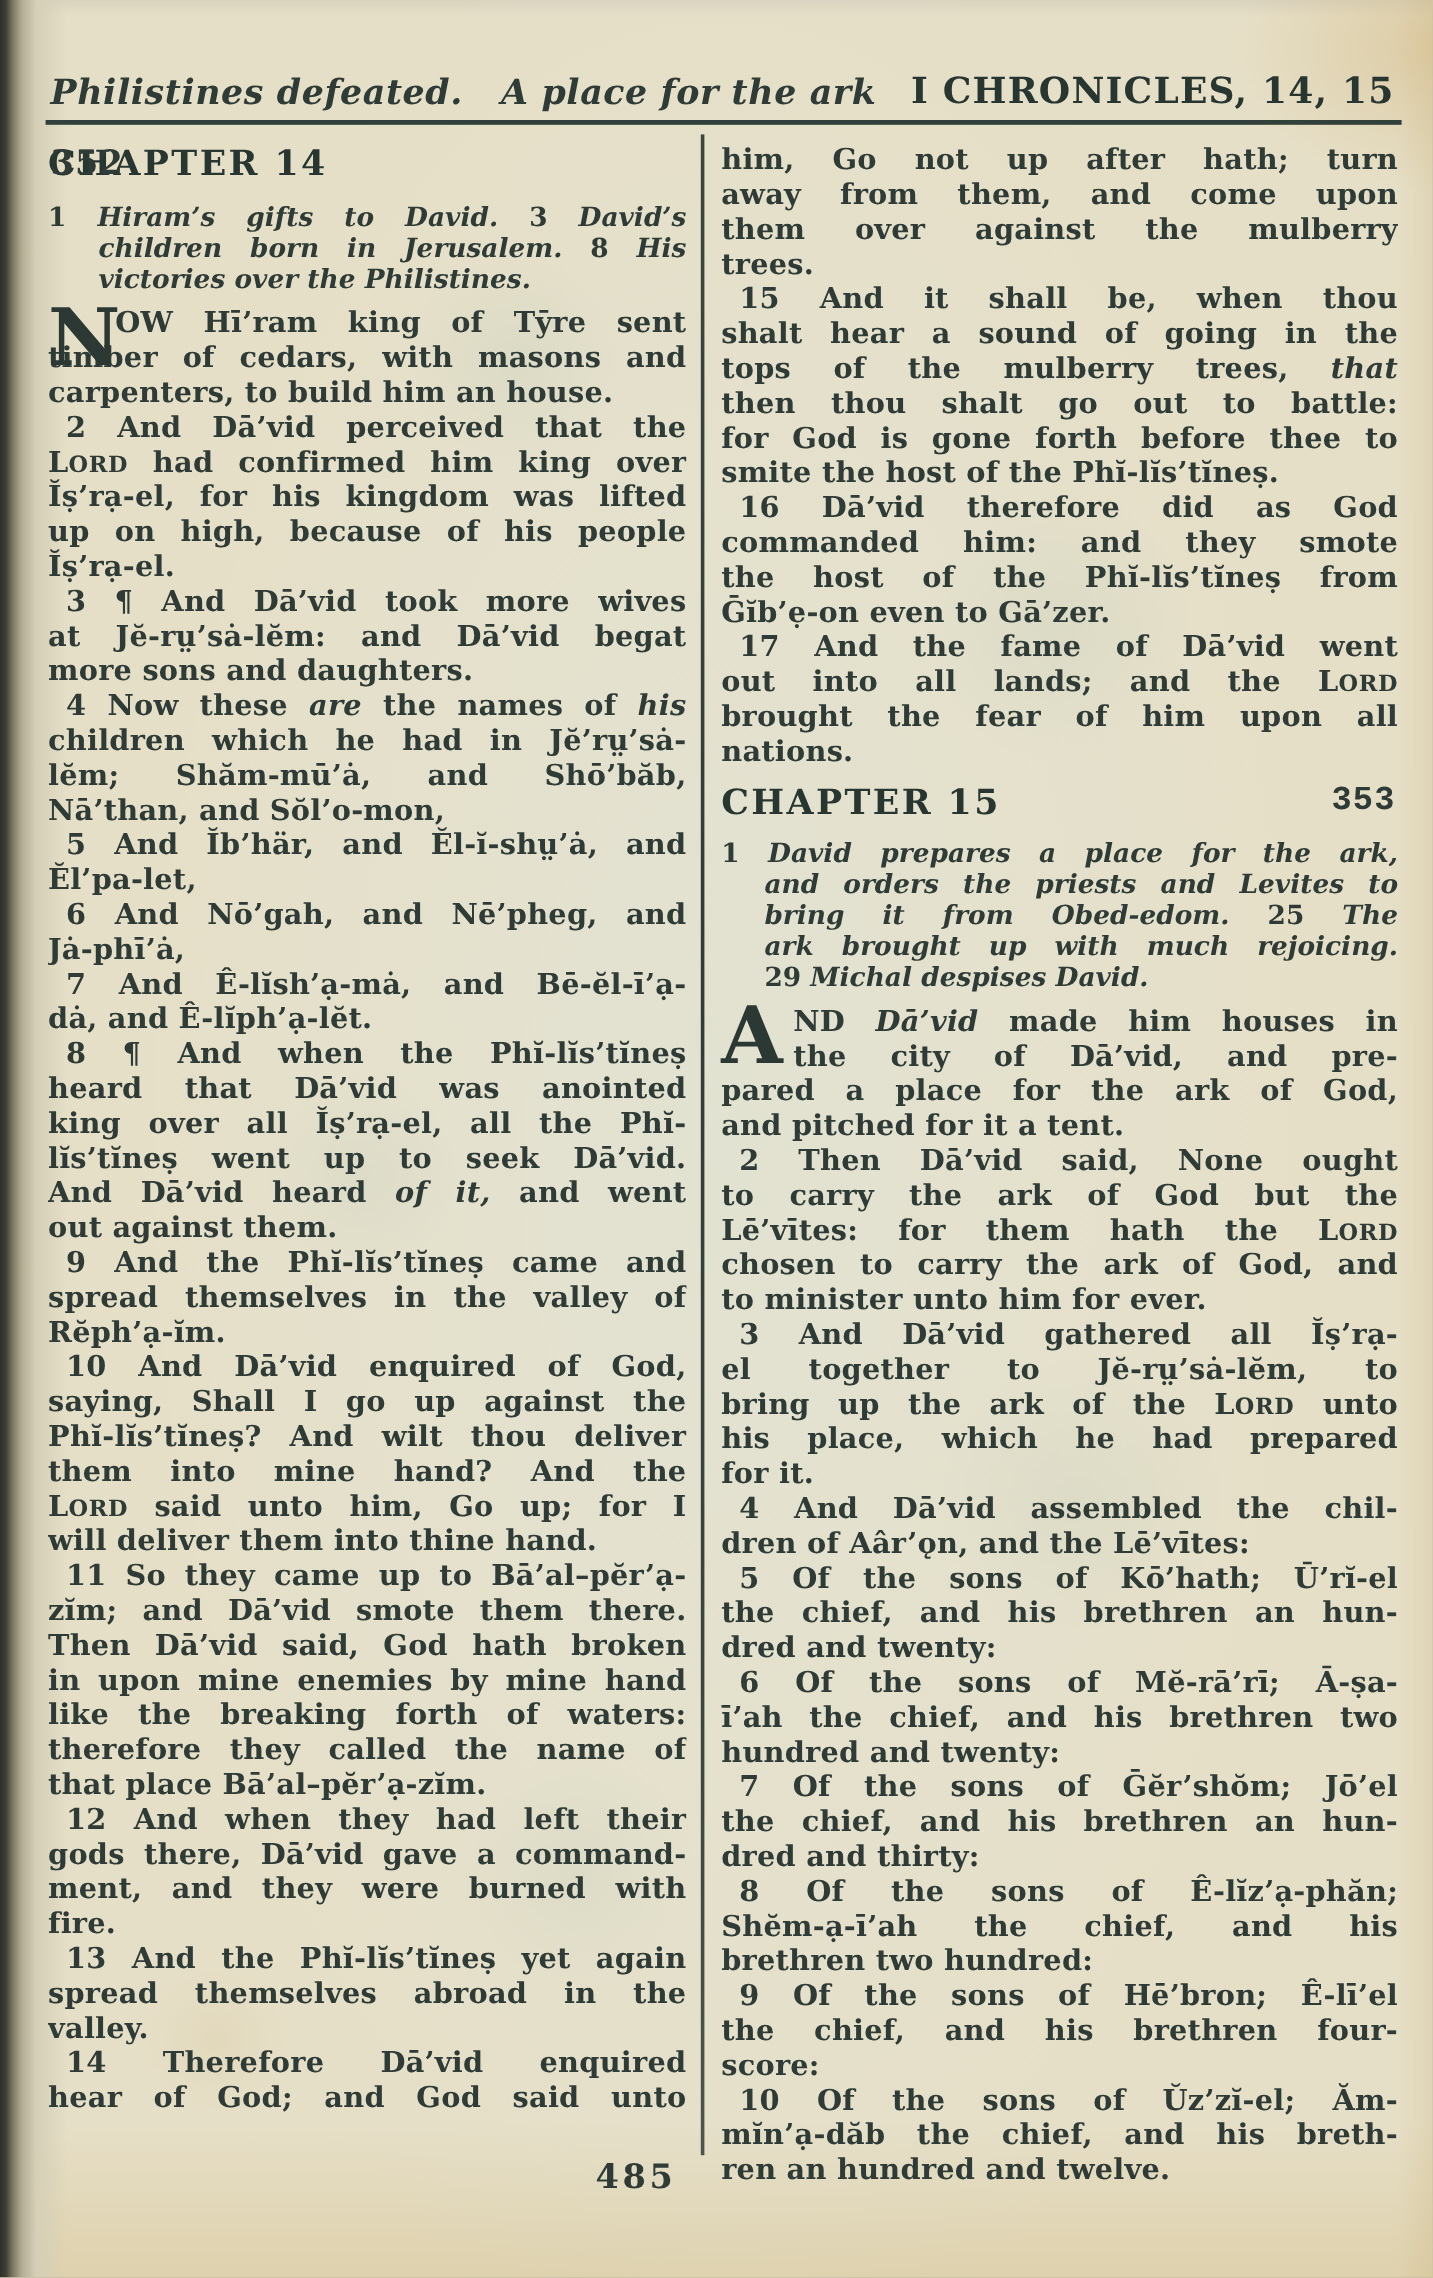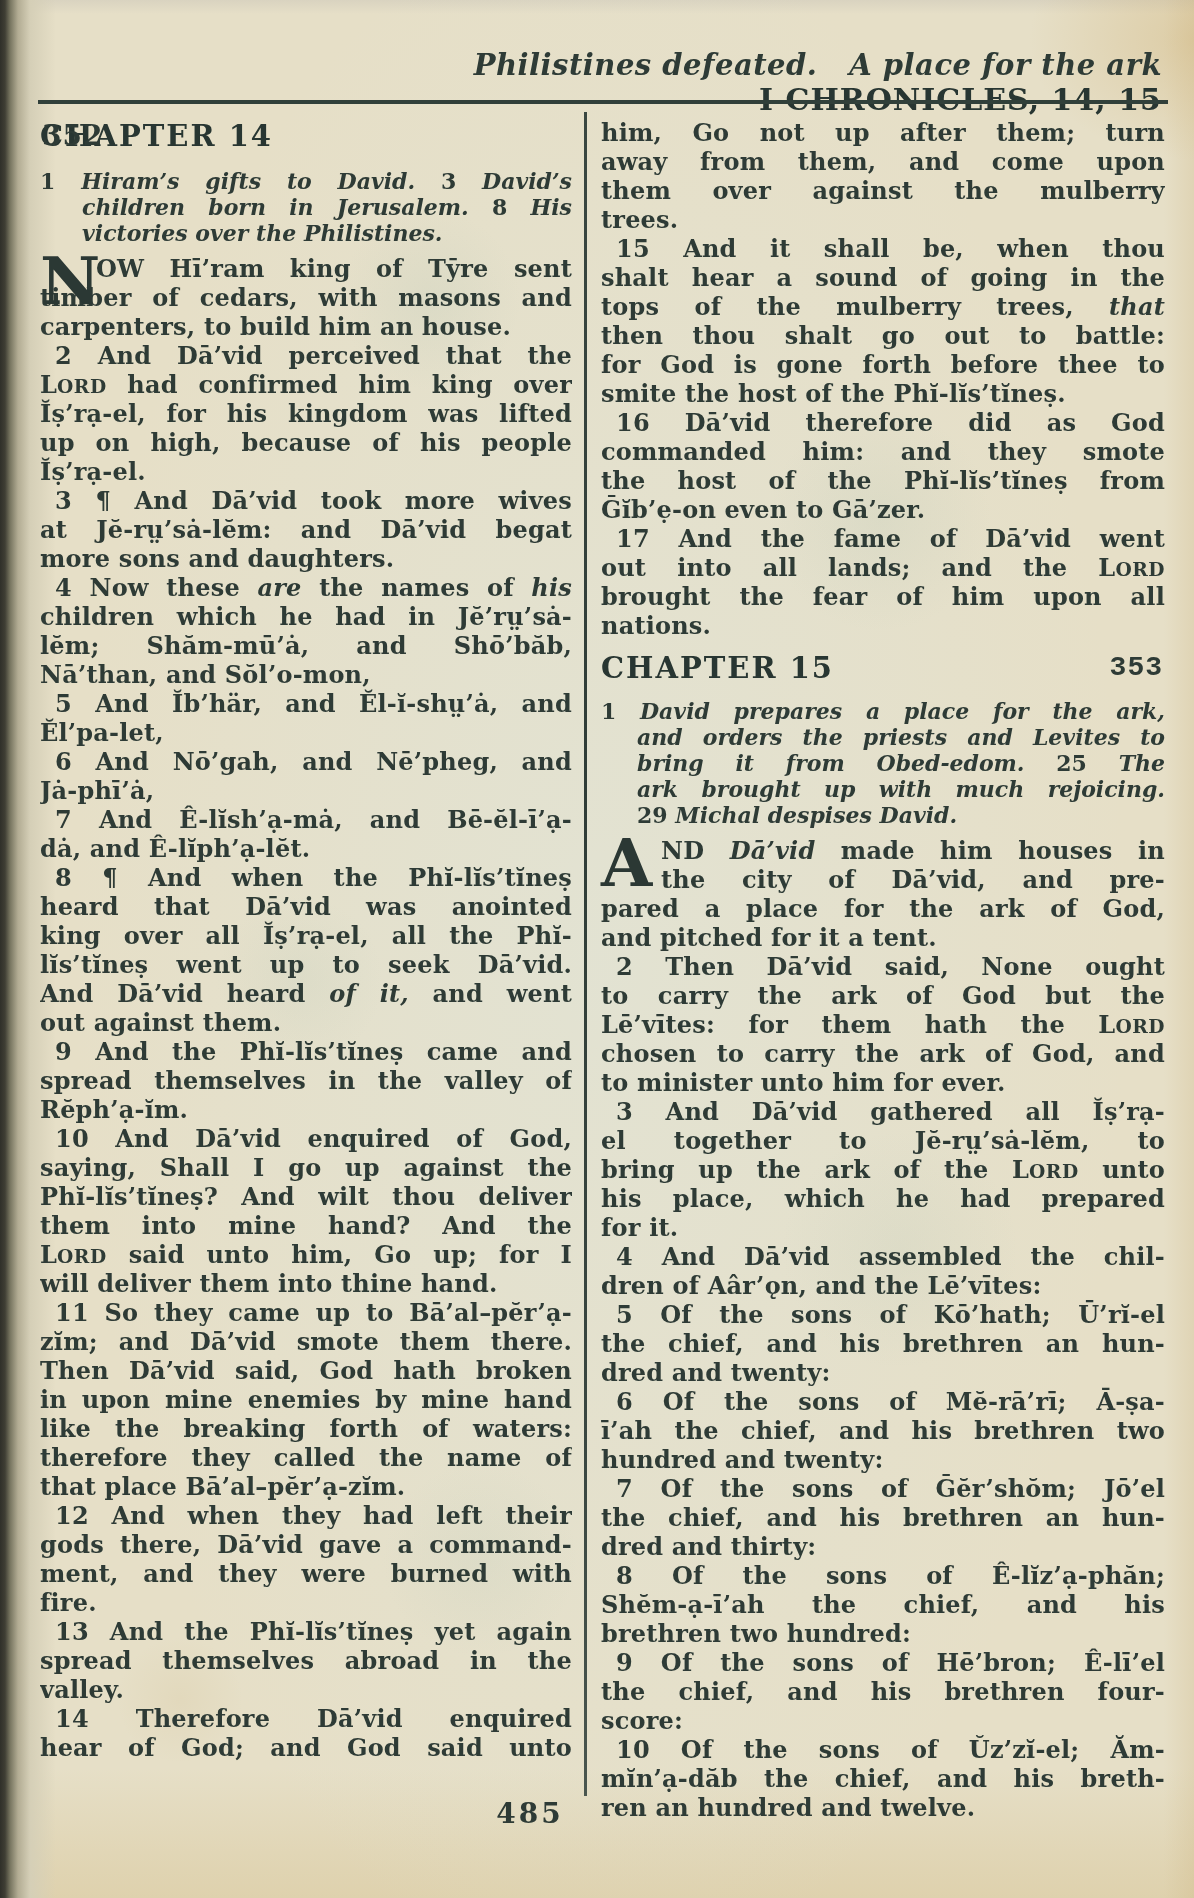--- a/index.html
+++ b/index.html
@@ -28,21 +28,21 @@
     background:
       radial-gradient(circle 130px at 430px 300px, rgba(150,178,162,0.12), rgba(150,178,162,0) 70%),
       radial-gradient(circle 160px at 880px 520px, rgba(150,178,162,0.12), rgba(150,178,162,0) 70%),
       radial-gradient(circle 120px at 300px 980px, rgba(150,178,162,0.10), rgba(150,178,162,0) 70%),
       radial-gradient(circle 170px at 900px 1250px, rgba(150,178,162,0.10), rgba(150,178,162,0) 70%),
       radial-gradient(circle 140px at 480px 1560px, rgba(150,178,162,0.10), rgba(150,178,162,0) 70%),
       radial-gradient(circle 90px at 180px 1700px, rgba(190,160,95,0.10), rgba(190,160,95,0) 70%);
   }
   .running-head{
     position:absolute;left:42px;right:32px;top:48px;height:46px;z-index:3;
-    display:flex;justify-content:space-between;align-items:flex-end;flex-direction:column;
+    display:flex;justify-content:space-between;align-items:flex-end;
   }
   .rh-left{font-style:italic;font-weight:600;font-size:29px;white-space:pre;letter-spacing:0.5px;}
   .rh-right{font-weight:bold;font-size:30px;letter-spacing:1px;color:#283632;}
   .head-rule{position:absolute;left:38px;right:26px;top:100px;height:4px;background:#31403a;z-index:3;}
   .col-rule{
     position:absolute;left:584px;top:112px;height:1684px;width:3px;z-index:3;
     background:linear-gradient(180deg,#3a4741 0%,#2f3c37 40%,#3a4741 80%,#4a564f 100%);
   }
   .col{position:absolute;top:114px;z-index:4;}
   .col.left{left:40px;width:532px;}
@@ -157,21 +157,21 @@
         <div class="ln ind">13 And the Phĭ-lĭs’tĭneṣ yet again</div>
         <div class="ln">spread themselves abroad in the</div>
         <div class="ln end">valley.</div>
         <div class="ln ind">14  Therefore  Dā’vid  enquired</div>
         <div class="ln">hear of God; and God said unto</div>
       </div>
   </div>
 
   <div class="col right">
     <div class="body" id="body-right-top" style="margin-top:4px;">
-        <div class="ln">him, Go not up after them; turn</div>
+        <div class="ln">him, Go not up after hath; turn</div>
         <div class="ln">away from them, and come upon</div>
         <div class="ln">them over against the mulberry</div>
         <div class="ln end">trees.</div>
         <div class="ln ind">15 And it shall be, when thou</div>
         <div class="ln">shalt hear a sound of going in the</div>
         <div class="ln">tops of the mulberry trees, <i>that</i></div>
         <div class="ln">then thou shalt go out to battle:</div>
         <div class="ln">for God is gone forth before thee to</div>
         <div class="ln end">smite the host of the Phĭ-lĭs’tĭneṣ.</div>
         <div class="ln ind">16 Dā’vid therefore did as God</div>

